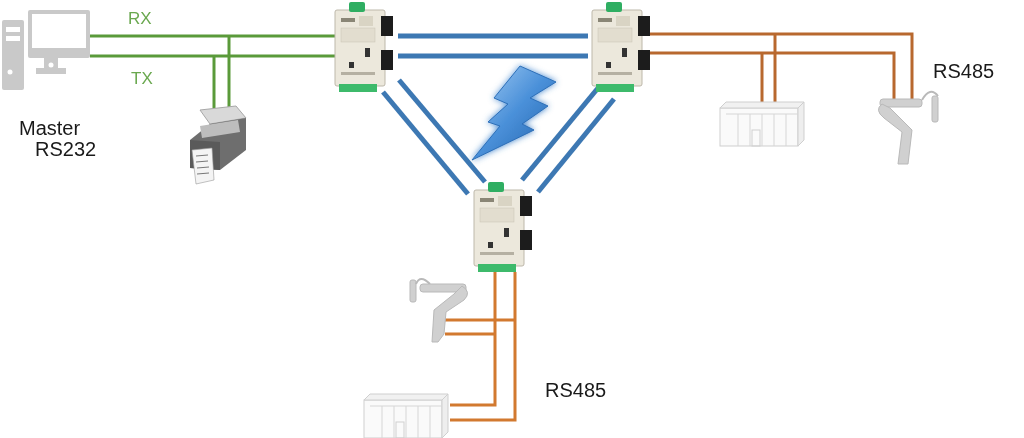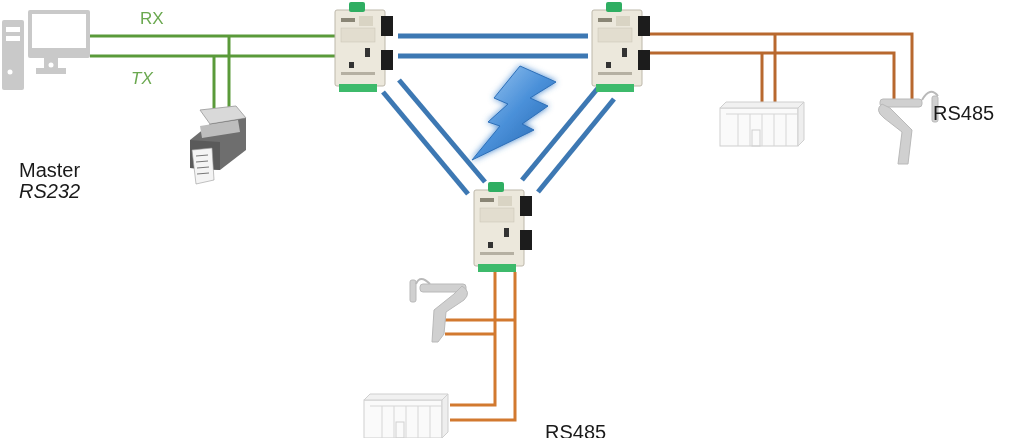--- a/index.html
+++ b/index.html
@@ -1,21 +1,21 @@
 <!DOCTYPE html>
 <html><head>
 <meta charset="utf-8">
 <style>
   html, body { margin: 0; padding: 0; background: #ffffff; }
   body { width: 1024px; height: 438px; overflow: hidden; position: relative;
          font-family: "Liberation Sans", sans-serif; }
   #diagram { position: absolute; left: 0; top: 0; width: 1024px; height: 438px; }
   .lbl { position: absolute; font-family: "Liberation Sans", sans-serif; line-height: 1.15; }
   .lbl-green { color: #6aa84f; font-size: 17px; }
-  .lbl-dark { color: #1a1a1a; font-size: 20px; margin-top: 42px; }
+  .lbl-dark { color: #1a1a1a; font-size: 20px; }
 </style>
 </head>
 <body>
 
 <svg id="diagram" viewBox="0 0 1024 438" xmlns="http://www.w3.org/2000/svg">
   <defs>
     <linearGradient id="fiberGrad" x1="0" y1="0" x2="0" y2="1">
       <stop offset="0" stop-color="#6fa3d6"></stop>
       <stop offset="0.5" stop-color="#3d78b3"></stop>
       <stop offset="1" stop-color="#2a5c8e"></stop>
@@ -144,18 +144,18 @@
     <path d="M416,284 q4,-10 14,0" fill="none" stroke="#b9b9b9" stroke-width="2"></path>
     <rect x="420" y="284" width="46" height="8" rx="3"></rect>
     <path d="M462,286 q10,6 2,14 l-18,12 l-2,22 l-6,8 l-6,0 l2,-32 l20,-16 z"></path>
   </g>
 
   <g transform="translate(364,394)">
       <use href="#plcShape"></use>
     </g>
 </svg>
 
-<div class="lbl lbl-green" style="left:128px; top:9px;margin-left:12px;">RX</div>
-<div class="lbl lbl-green" style="left:131px; top:69px;font-style:italic;">TX</div>
+<div class="lbl lbl-green" style="left:128px; top:9px;">RX</div>
+<div class="lbl lbl-green" style="left:131px; top:69px;">TX</div>
 <div class="lbl lbl-dark" style="left:19px; top:117px;">Master</div>
-<div class="lbl lbl-dark" style="left:19px; top:138px;font-style:italic;">RS232</div>
+<div class="lbl lbl-dark" style="left:35px; top:138px;">RS232</div>
 <div class="lbl lbl-dark" style="left:933px; top:60px;">RS485</div>
 <div class="lbl lbl-dark" style="left:545px; top:379px;">RS485</div>
 
 </body></html>

